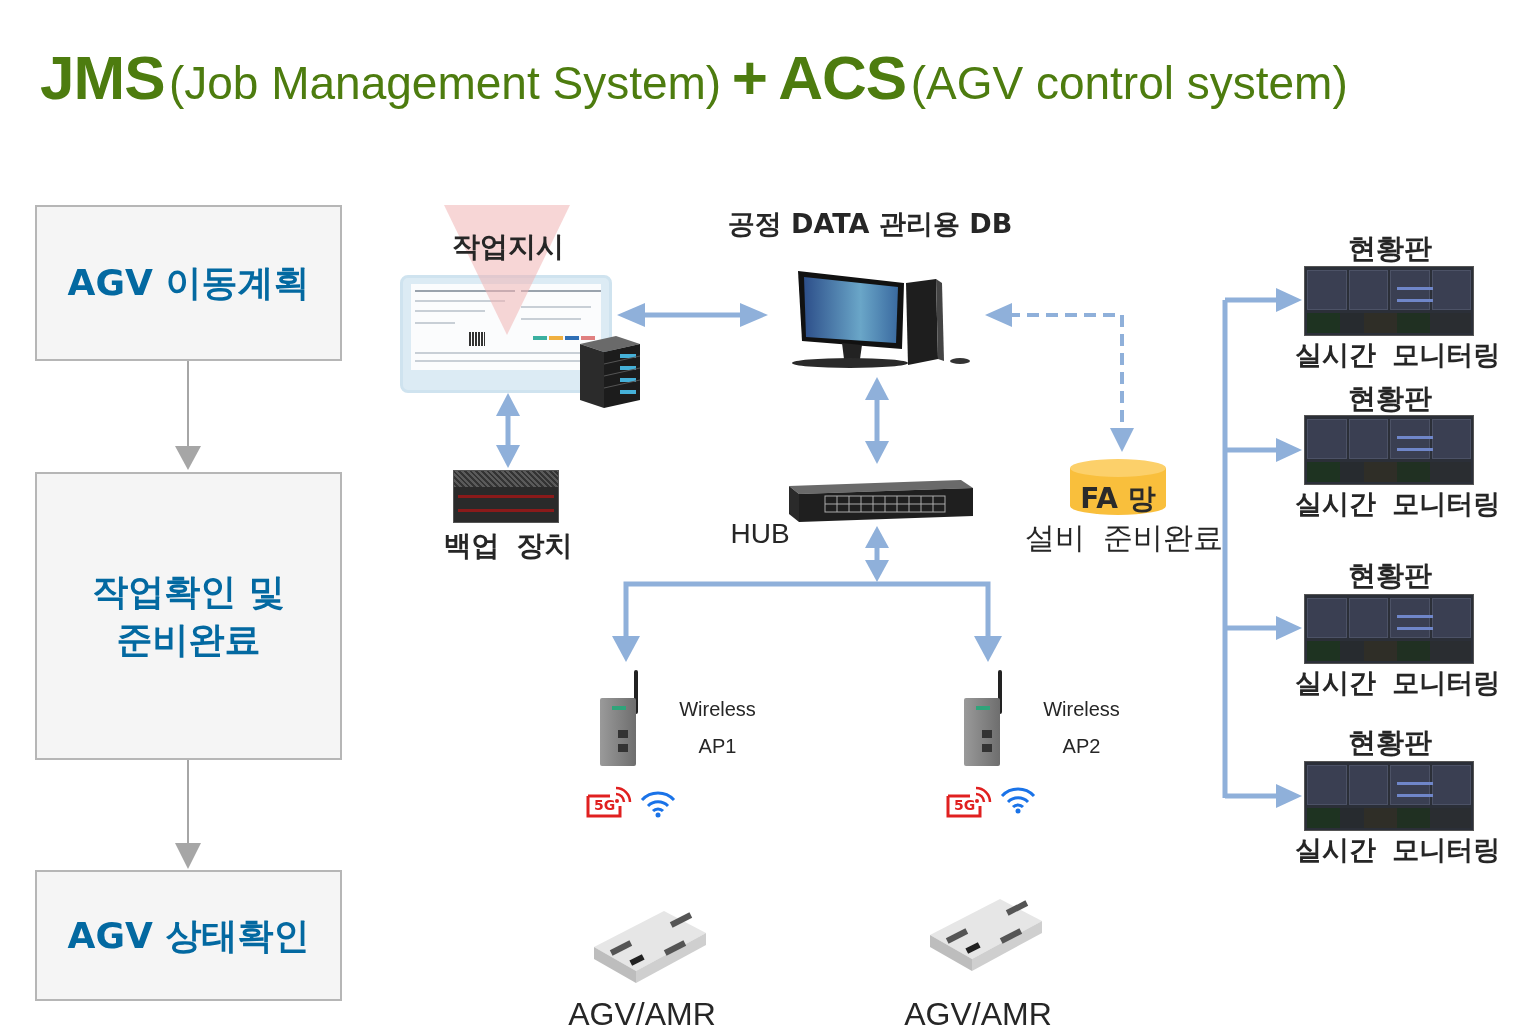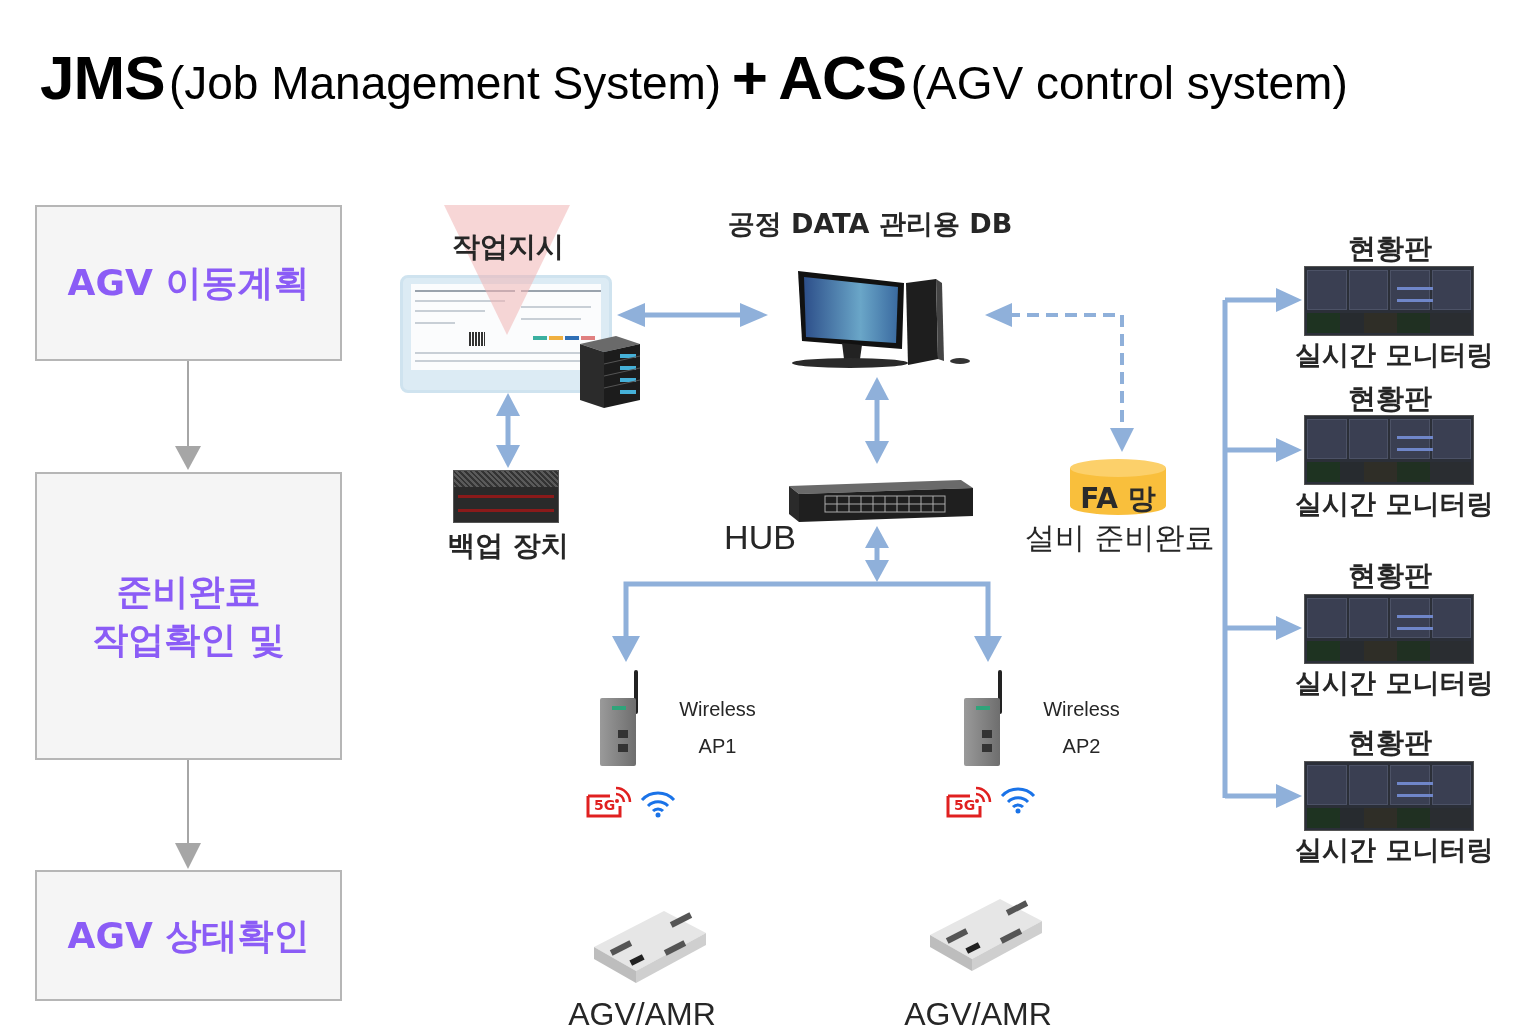--- a/index.html
+++ b/index.html
@@ -3,38 +3,38 @@
 <meta charset="utf-8">
 <style>
   html, body { margin: 0; padding: 0; }
   body {
     width: 1536px; height: 1034px; position: relative; overflow: hidden;
     background: #ffffff; color: #222;
     font-family: "DejaVu Sans", "Liberation Sans", sans-serif;
   }
   .abs { position: absolute; }
   
-  #title { left: 40px; top: 42px; white-space: nowrap; color: #000000; font-family: "Liberation Sans", sans-serif; }
+  #title { left: 40px; top: 42px; white-space: nowrap; color: #4d7c0f; font-family: "Liberation Sans", sans-serif; }
   #title .bold { font-weight: bold; font-size: 62px; letter-spacing: -1px; }
   #title .thin { font-weight: normal; font-size: 46px; letter-spacing: 0px; }
   #title .plus { font-weight: bold; font-size: 62px; margin: 0 6px; }
 
   
   .flowbox {
     position: absolute; left: 35px; width: 307px;
     background: #f5f5f5; border: 2px solid #b6b6b6; box-sizing: border-box;
     display: flex; align-items: center; justify-content: center; text-align: right;
-    font-size: 36px; font-weight: bold; color: #8b5cf6; line-height: 48px;
+    font-size: 36px; font-weight: bold; color: #0369a1; line-height: 48px;
   }
   .flowbox span { display: block; }
 
   svg#diagram { position: absolute; left: 0; top: 0; }
 
   .label { position: absolute; color: #262626; white-space: nowrap; text-align: center; }
-  .lbl-bold { font-weight: bold; font-size: 28px; }
+  .lbl-bold { font-weight: bold; font-size: 28px; font-family: Liberation Mono, monospace; }
   .lbl-reg { font-size: 20px; font-family: "Liberation Sans", sans-serif; }
   .lbl-mid { font-size: 27px; font-weight: bold; }
 
   
   #jms-screen {
     left: 400px; top: 275px; width: 212px; height: 118px;
     background: #dcebf4; border: 3px solid #cfe3ef; border-radius: 8px; box-sizing: border-box;
   }
   #jms-screen .inner {
     position: absolute; left: 8px; top: 6px; right: 8px; bottom: 20px;
@@ -157,22 +157,22 @@
     <polygon points="1302,628 1276,616 1276,640" fill="#8fb0da"></polygon>
     <line x1="1225" y1="796" x2="1280" y2="796" stroke="#8fb0da" stroke-width="5"></line>
     <polygon points="1302,796 1276,784 1276,808" fill="#8fb0da"></polygon>
   </g>
 </svg>
 
 <div class="flowbox" style="top:205px;height:156px;">
   <span>AGV 이동계획</span>
 </div>
 <div class="flowbox" style="top:472px;height:288px;flex-direction:column;">
+  <span>작업확인 및</span>
   <span>준비완료</span>
-  <span>작업확인 및</span>
 </div>
 <div class="flowbox" style="top:870px;height:131px;">
   <span>AGV 상태확인</span>
 </div>
 
 <div id="jms-screen" class="abs">
   <div class="inner">
     <div class="mini-line" style="left:4px;top:6px;width:100px;background:#9aa3ad;"></div>
     <div class="mini-line" style="left:110px;top:6px;width:80px;background:#9aa3ad;"></div>
     <div class="mini-line" style="left:4px;top:16px;width:90px;"></div>
@@ -245,21 +245,21 @@
       <line x1="64" y1="18" x2="64" y2="34"></line>
     <line x1="76" y1="18" x2="76" y2="34"></line>
       <line x1="88" y1="18" x2="88" y2="34"></line>
     <line x1="100" y1="18" x2="100" y2="34"></line>
       <line x1="112" y1="18" x2="112" y2="34"></line>
     <line x1="124" y1="18" x2="124" y2="34"></line>
       <line x1="136" y1="18" x2="136" y2="34"></line>
     <line x1="148" y1="18" x2="148" y2="34"></line>
   </g>
 </svg>
-<div class="label lbl-reg" style="left:720px;top:518px;width:80px;font-size:34px;">HUB</div>
+<div class="label lbl-reg" style="left:720px;top:518px;width:80px;font-size:28px;">HUB</div>
 
 <svg id="fa-db" class="abs" viewBox="0 0 100 58">
   <path d="M2,10 L2,48 A48,9 0 0 0 98,48 L98,10 Z" fill="#f9bf3c"></path>
   <ellipse cx="50" cy="10" rx="48" ry="9" fill="#fcd06a"></ellipse>
 </svg>
 <div class="label" style="left:1068px;top:480px;width:100px;font-size:28px;font-weight:bold;color:#2a2a2a;">FA 망</div>
 <div class="label lbl-bold" style="left:1025px;top:518px;width:186px;font-size:30px;font-weight:normal;">설비 준비완료</div>
 
 <div class="ap" style="left:600px;top:670px;">
   <div class="antenna" style="left:34px;top:0;"></div>

